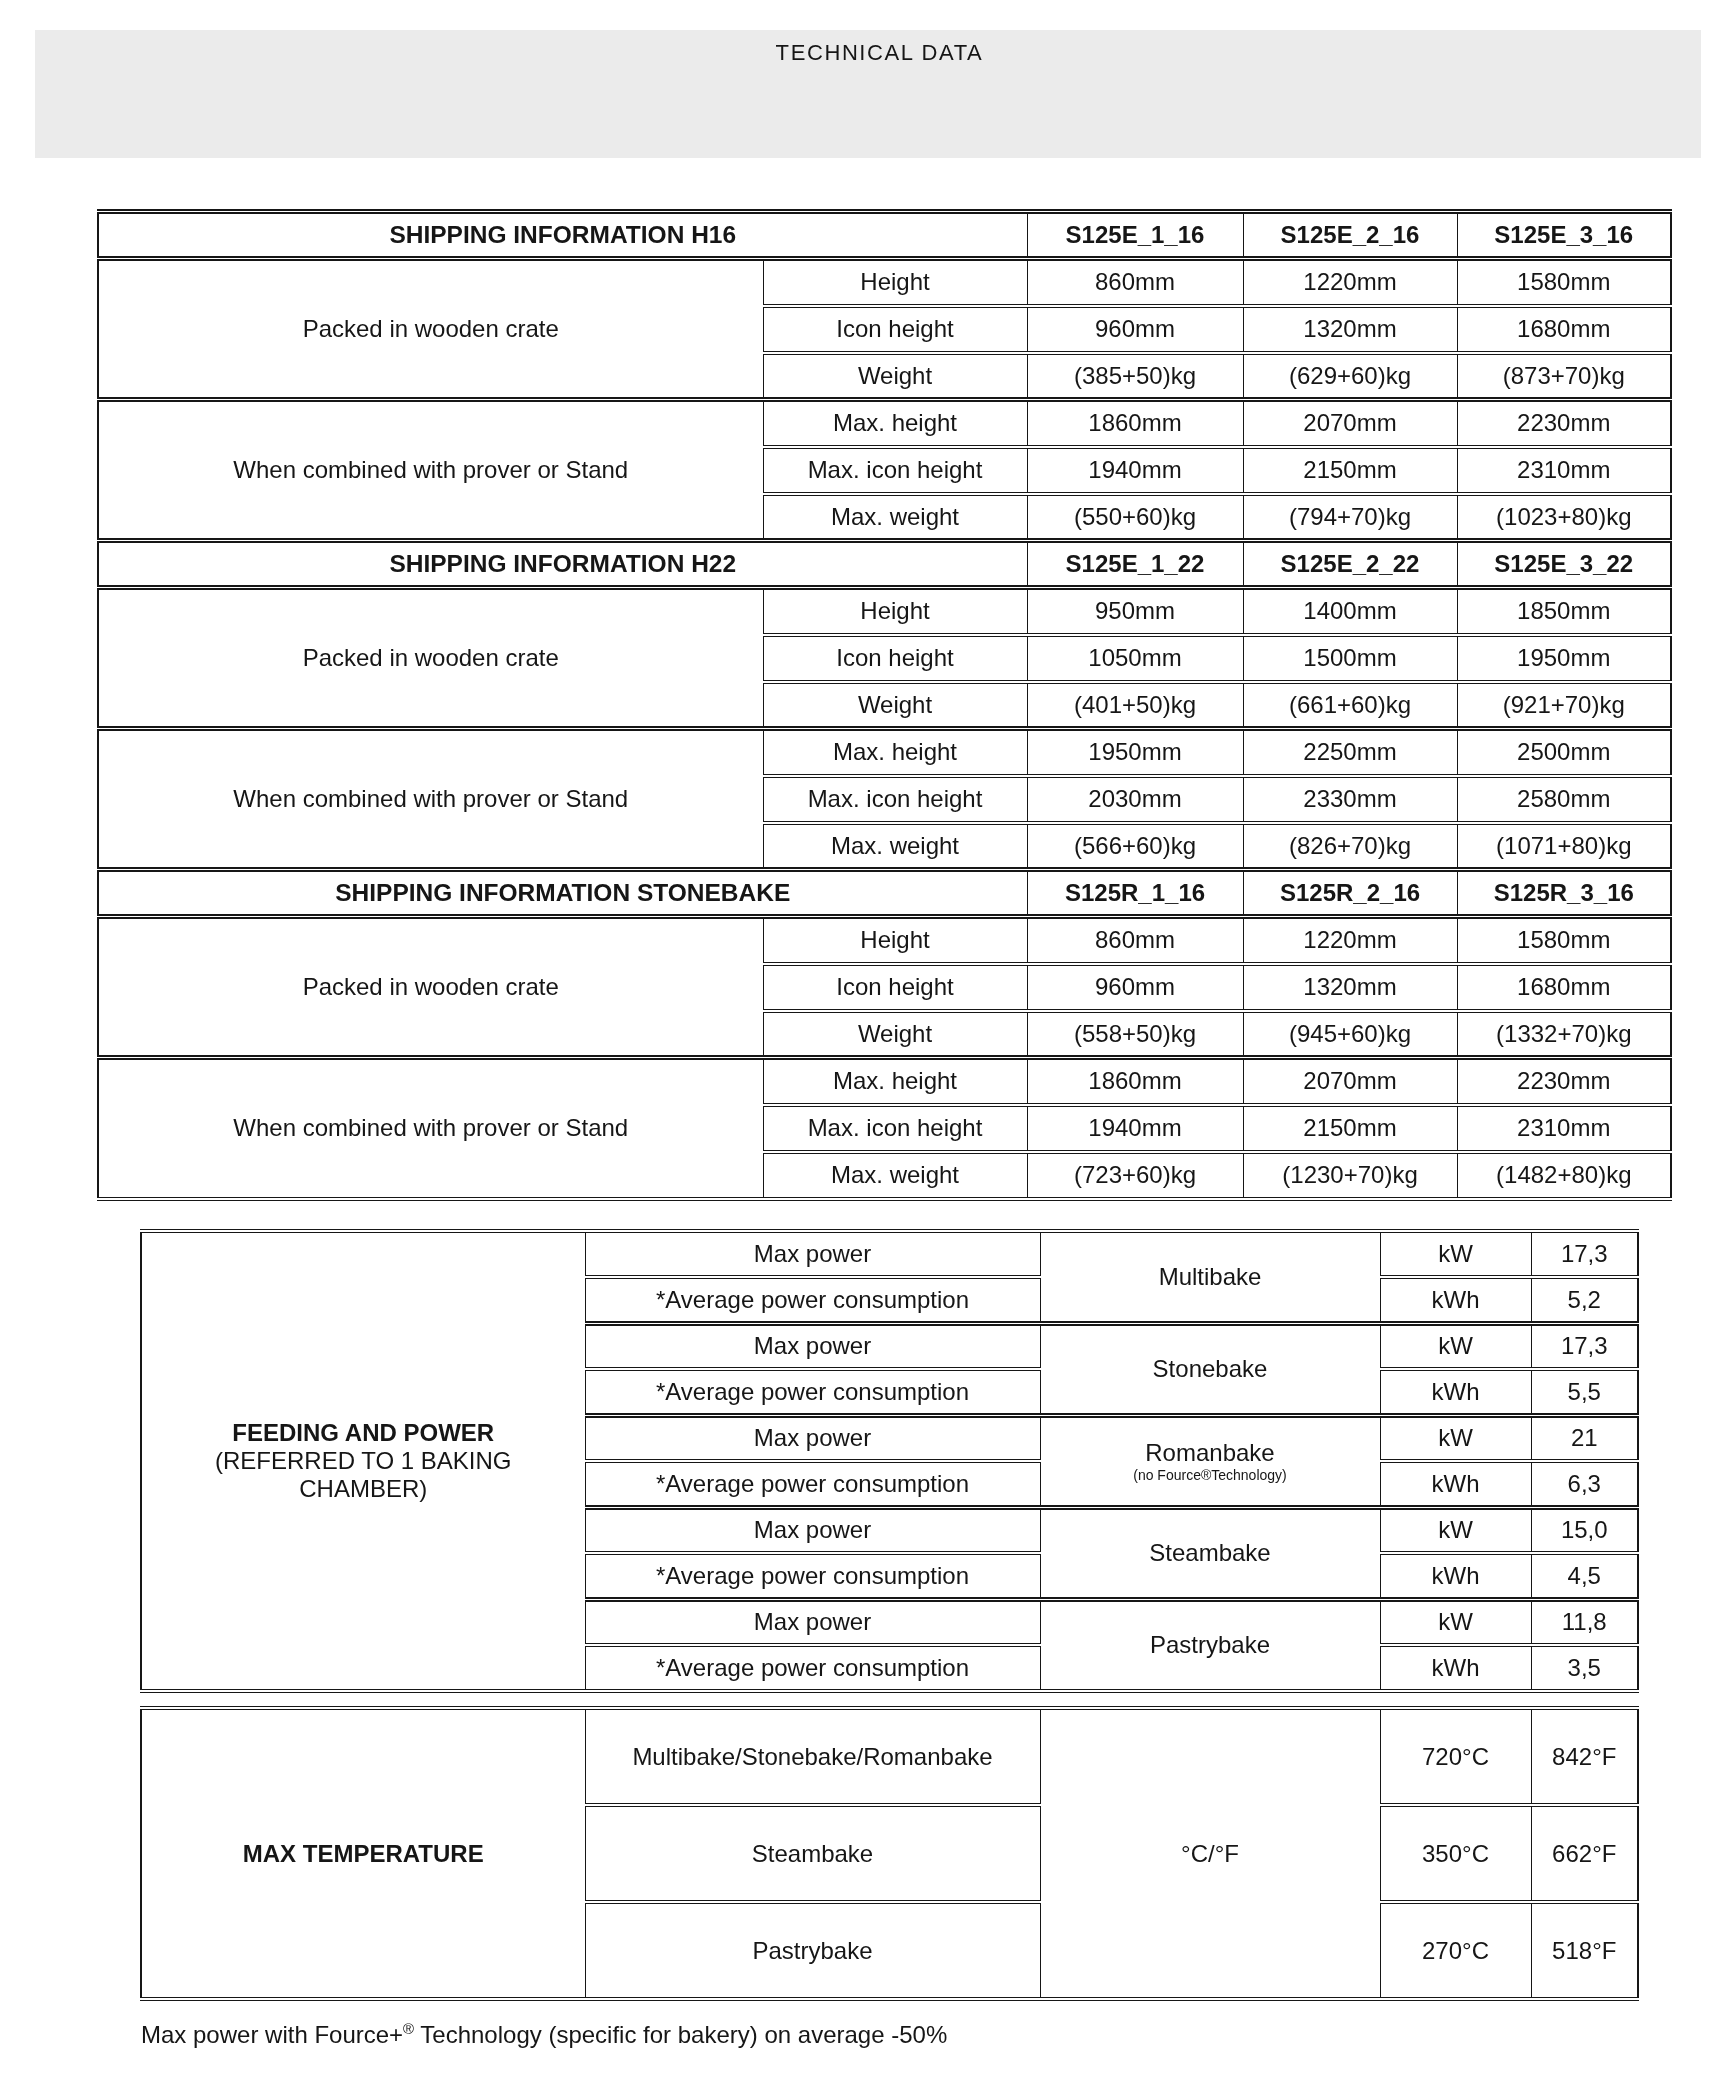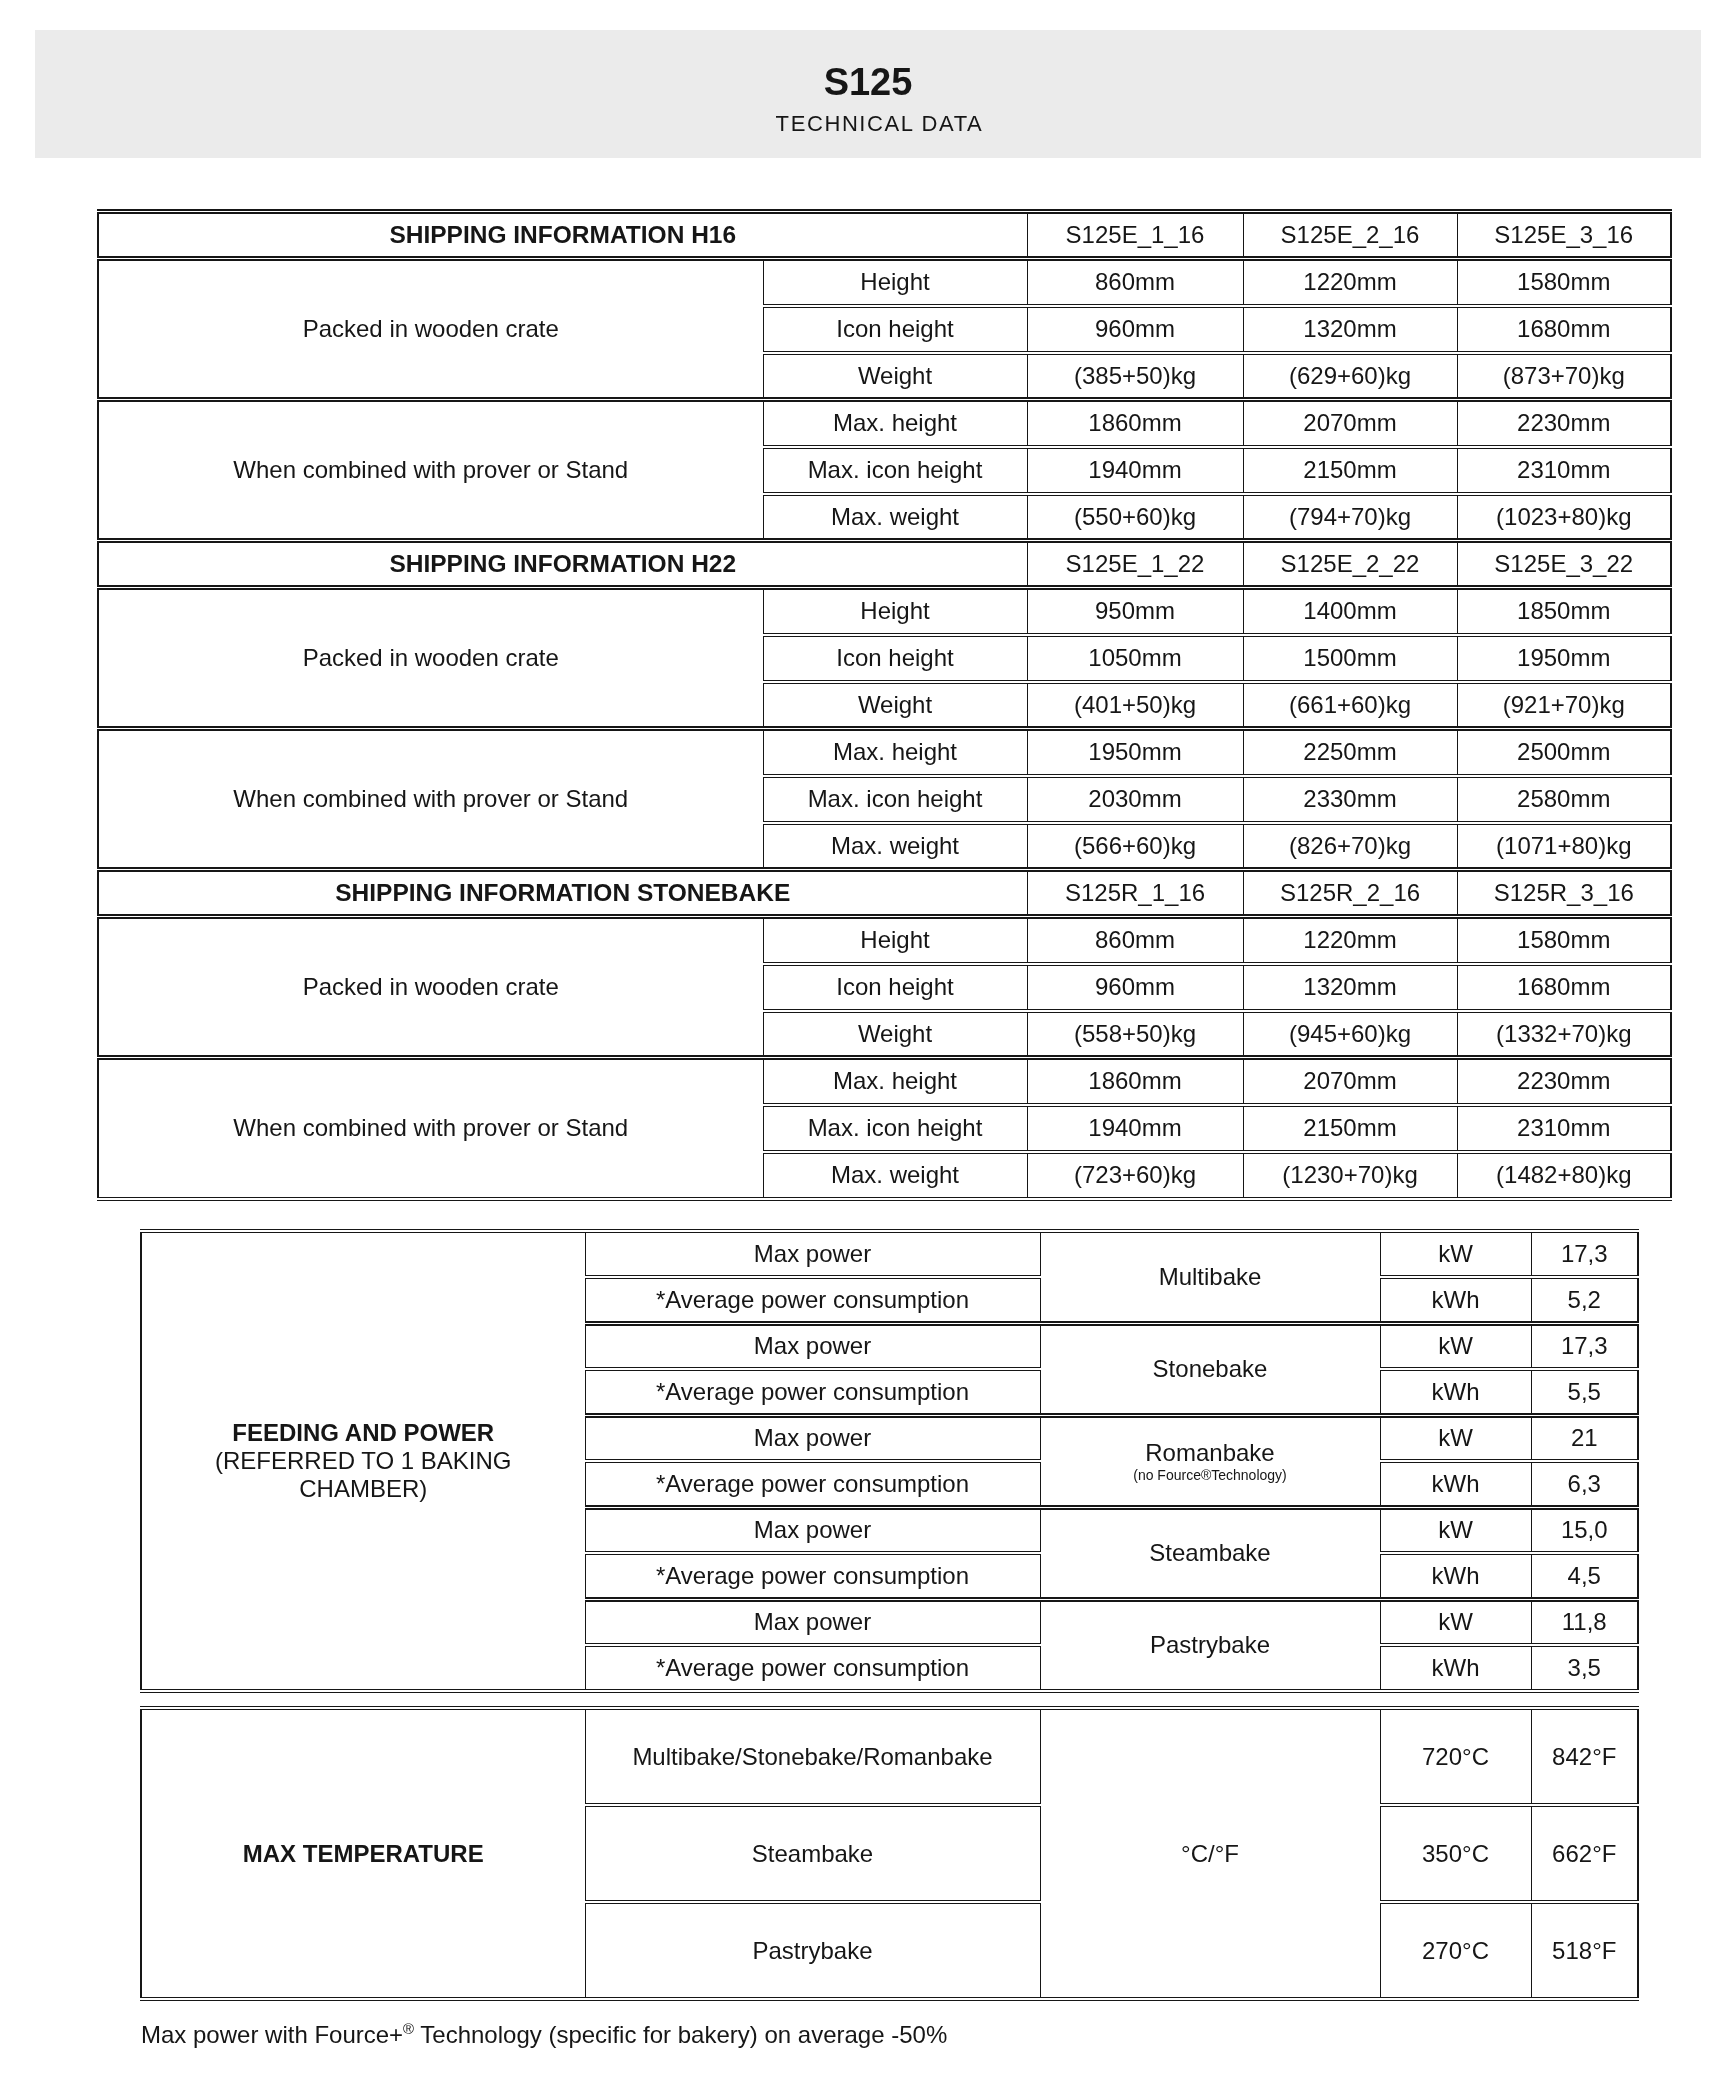--- a/index.html
+++ b/index.html
@@ -19,34 +19,33 @@
   #t2 tr{height:46px;}
   #t3 tr{height:97px;}
   td{
     border-left:1.6px solid #161616;border-right:1.6px solid #161616;
     border-top:4.1px double #161616;border-bottom:4.1px double #161616;
     text-align:center;vertical-align:middle;font-size:24px;padding:0 4.9px;overflow:hidden;
   }
   tr.major td, tr.sec-head td{border-top:5.7px double #161616;}
   tr.sec-head td{border-bottom:5.7px double #161616;}
   .sec-title{font-weight:bold;font-size:24.5px;}
-  .model{font-weight:normal;}
+  .model{font-weight:bold;}
   .fb{font-weight:bold;}
   .fr{max-width:393px;margin:0 auto;}
   .mode-note{font-size:14px;line-height:1.15;}
   .tlabel{font-weight:bold;}
   .notes{position:absolute;left:141px;top:2021px;font-size:24px;}
   .note-line{margin:0 0 10.6px 0;line-height:1.15;}
   sup{font-size:62%;}
 </style>
 </head>
 <body>
 
 <div class="band">
-  <div class="title">S125</div>
   <div class="subtitle">TECHNICAL DATA</div>
 </div>
 
 <table id="t1">
   <colgroup>
     <col style="width:665px">
       <col style="width:264px">
       <col style="width:216px">
       <col style="width:214px">
       <col style="width:214px">

